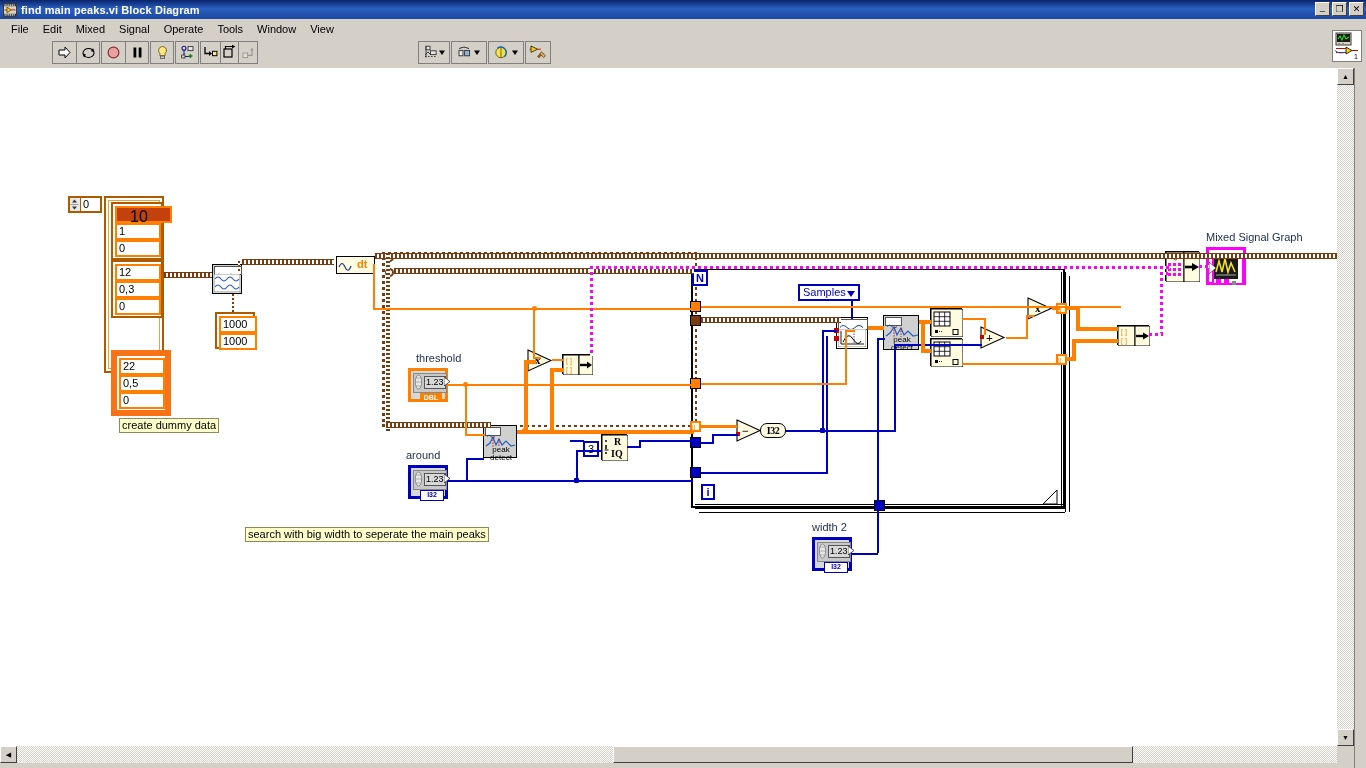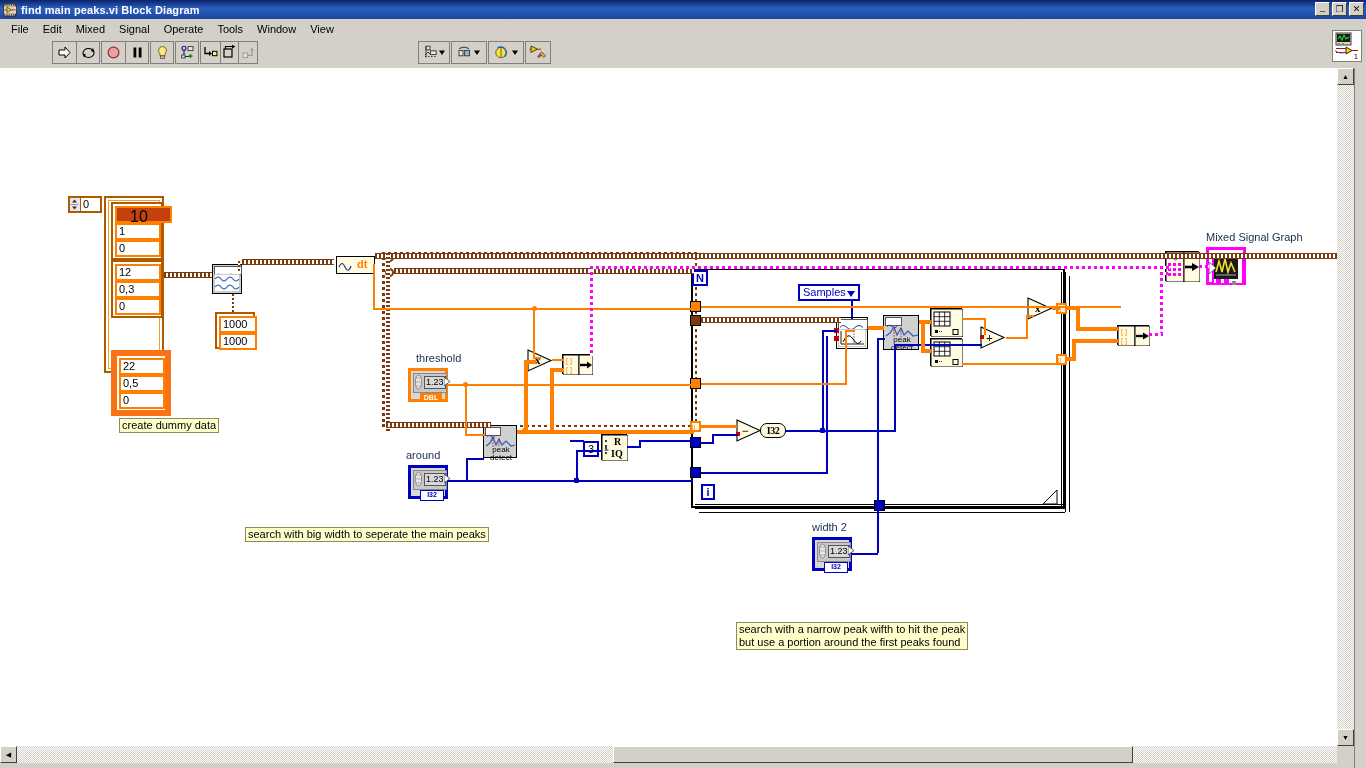--- a/index.html
+++ b/index.html
@@ -608,22 +608,20 @@
         <ellipse cx="4.5" cy="8" rx="3.2" ry="7" fill="#e6e6e6" stroke="#777" stroke-width="0.8"></ellipse>
         <path d="M1.8 4 h5.4 M1.8 8 h5.4 M1.8 12 h5.4" stroke="#999" stroke-width="0.7"></path>
       </svg>
       <div style="position:absolute;left:13px;top:5px;width:19px;height:11px;background:#d8d8d8;border:1px solid #555;font-size:9px;line-height:10px;padding-left:1px;color:#000;">1.23</div>
       <svg width="6" height="9" viewBox="0 0 6 9" style="position:absolute;left:33px;top:6px;">
           <polygon points="0,0 6,4.5 0,9" fill="#fff" stroke="#333" stroke-width="0.8"></polygon>
         </svg>
       <div style="position:absolute;left:9px;top:22px;width:22px;height:9px;background:#fff;border:1px solid #0000c0;color:#0000c0;font-size:7px;line-height:8px;text-align:center;font-weight:bold;">I32</div>
     </div>
 
-    <div class="comment" style="left:736px;top:554px;">search with a narrow peak wifth to hit the peak
-but use a portion around the first peaks found</div>
 
     <div class="node" style="left:1117px;top:257px;width:32px;height:20px;">
       <svg width="32" height="20" viewBox="0 0 32 20">
         <rect x="0" y="0" width="17" height="20" fill="#fffbe0" stroke="#000" stroke-width="1"></rect>
         <rect x="17" y="0" width="15" height="20" fill="#fffbe0" stroke="#000" stroke-width="1"></rect>
         <text x="3" y="8" font-family="Liberation Sans, sans-serif" font-size="7" fill="#ff7f00">[ ]</text>
         <text x="3" y="17" font-family="Liberation Sans, sans-serif" font-size="7" fill="#ff7f00">[ ]</text>
         <path d="M18 10 L26 10" stroke="#000" stroke-width="2.4"></path>
         <polygon points="25,6.5 31,10 25,13.5" fill="#000"></polygon>
       </svg>

